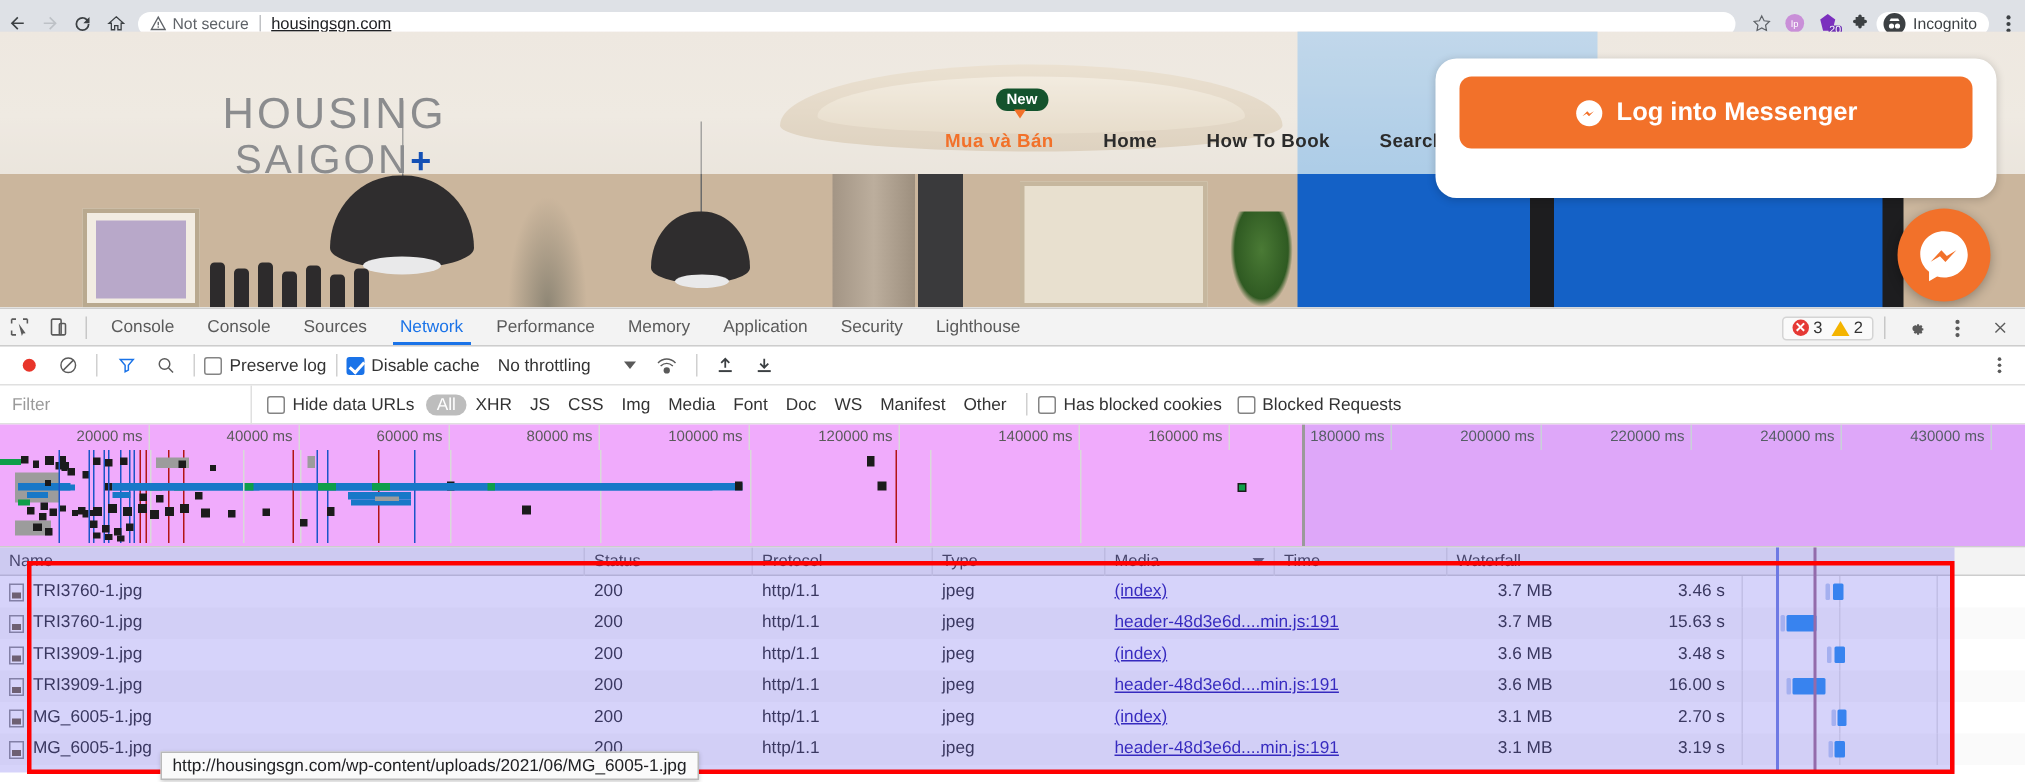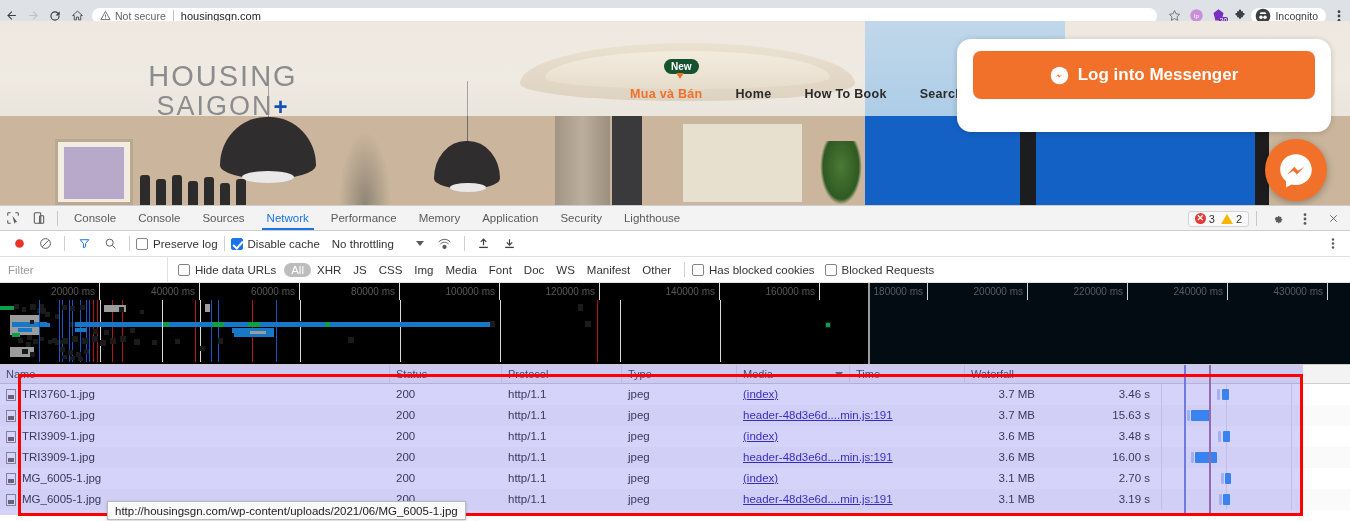--- a/index.html
+++ b/index.html
@@ -164,21 +164,21 @@
   #filter-input { width:168px; height:26px; padding-left:8px; font-size:11.5px;
      color:#9a9a9a; display:flex; align-items:center;
      border-right:1px solid #e0e0e0; }
   #fb-rest { display:flex; align-items:center; gap:0; padding-left:10px; }
   .ftype { font-size:11.5px; color:#333; padding:1px 6px; border-radius:3px; }
   .ftype.all { background:#bdbdbd; color:#fff; border-radius:7px; padding:1px 7px; }
   .fsep { width:1px; height:15px; background:#d0d0d0; margin:0 7px; }
 
   
   #dt-overview { height:82px; position:relative; border-bottom:1px solid #cdcdcd;
-     background:#000000; overflow:hidden; }
+     background:#f0abfc; overflow:hidden; }
   #ov-ruler { position:absolute; left:0; top:0; width:1350px; height:17px; }
   .ov-tick { position:absolute; top:0; height:17px; border-right:1px solid #d9d9d9;
      font-size:10px; color:#5a5a5a; text-align:right; padding-right:4px; line-height:17px; }
   #ov-selection { position:absolute; left:868px; top:0; width:482px; height:82px;
      background:rgba(33,122,222,.085); border-left:2px solid #9a9a9a; }
   #ov-canvas { position:absolute; left:0; top:17px; width:1350px; height:62px; }
   .ovbar { position:absolute; background:#1b1b1b; }
   .ovbar.blue { background:#1878c8; }
   .ovbar.green { background:#0e9e4a; }
   .ovbar.gray { background:#9c9c9c; }

